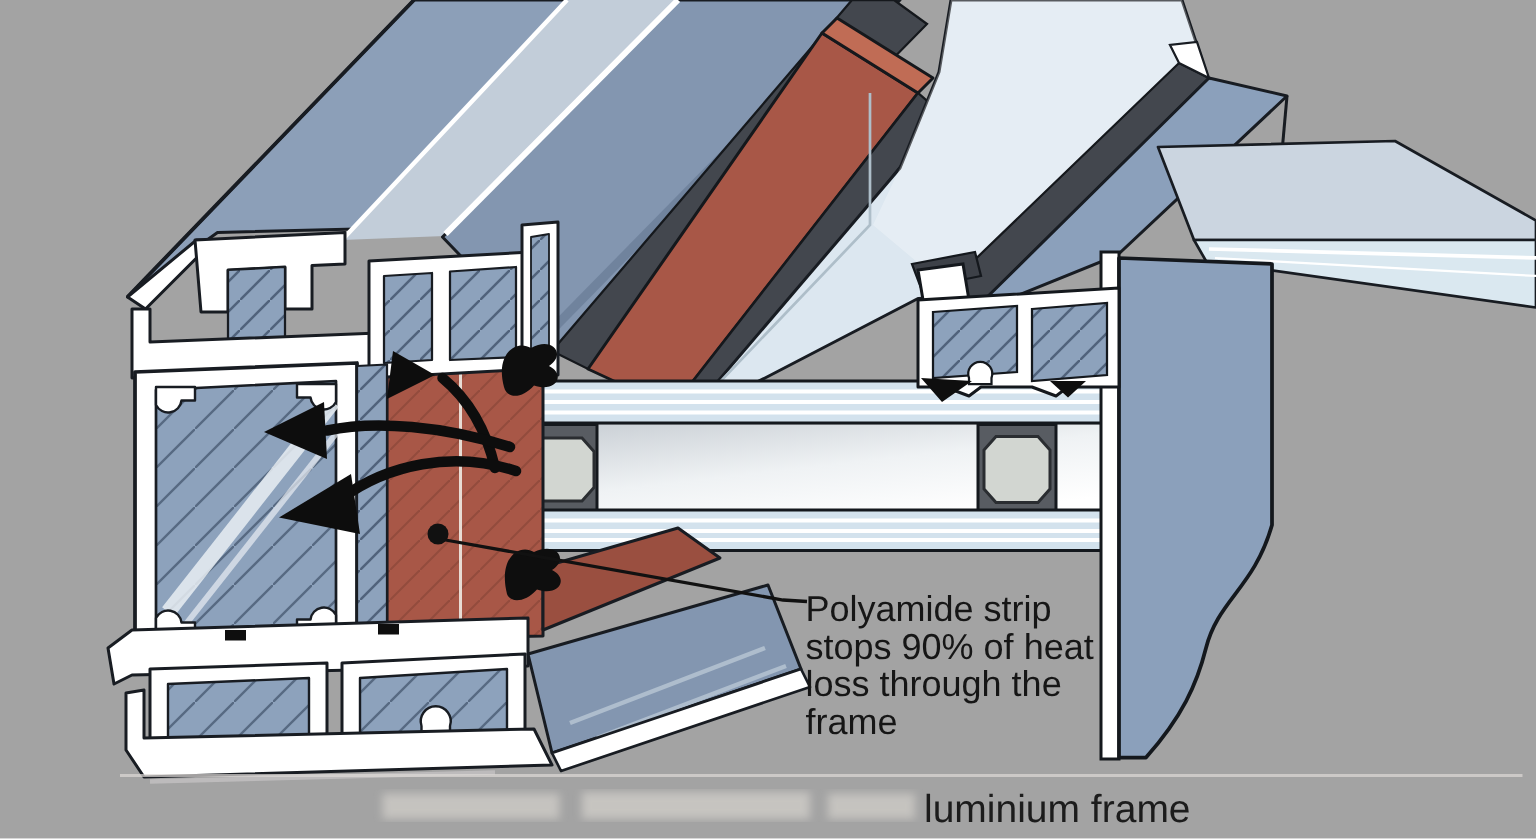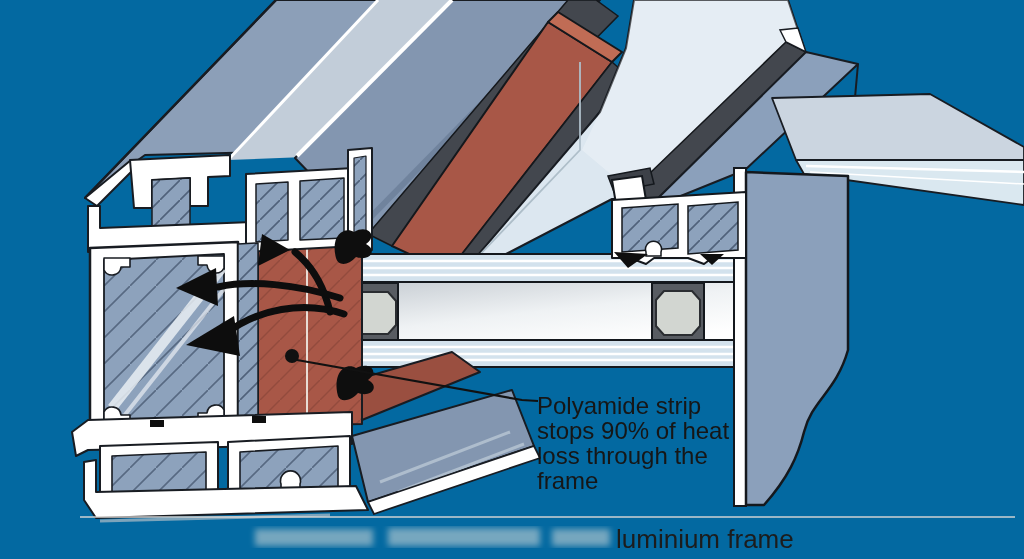--- a/index.html
+++ b/index.html
@@ -1,16 +1,16 @@
 <!DOCTYPE html>
 <html><head>
 <meta charset="utf-8">
 <style>
   html,body{margin:0;padding:0;background:#ffffff;}
-  .stage{position:relative;width:1024px;height:559px;background:#0369a1;overflow:hidden;
+  .stage{position:relative;width:1024px;height:559px;background:#a3a3a3;overflow:hidden;
          font-family:"Liberation Sans",sans-serif;}
   svg{display:block}
   text{font-family:"Liberation Sans",sans-serif;}
   .ann-text{font-size:24px;fill:#161616;}
   .cap-text{font-size:26px;fill:#1c1c1c;}
 </style>
 </head>
 <body>
 
 <div class="stage">

